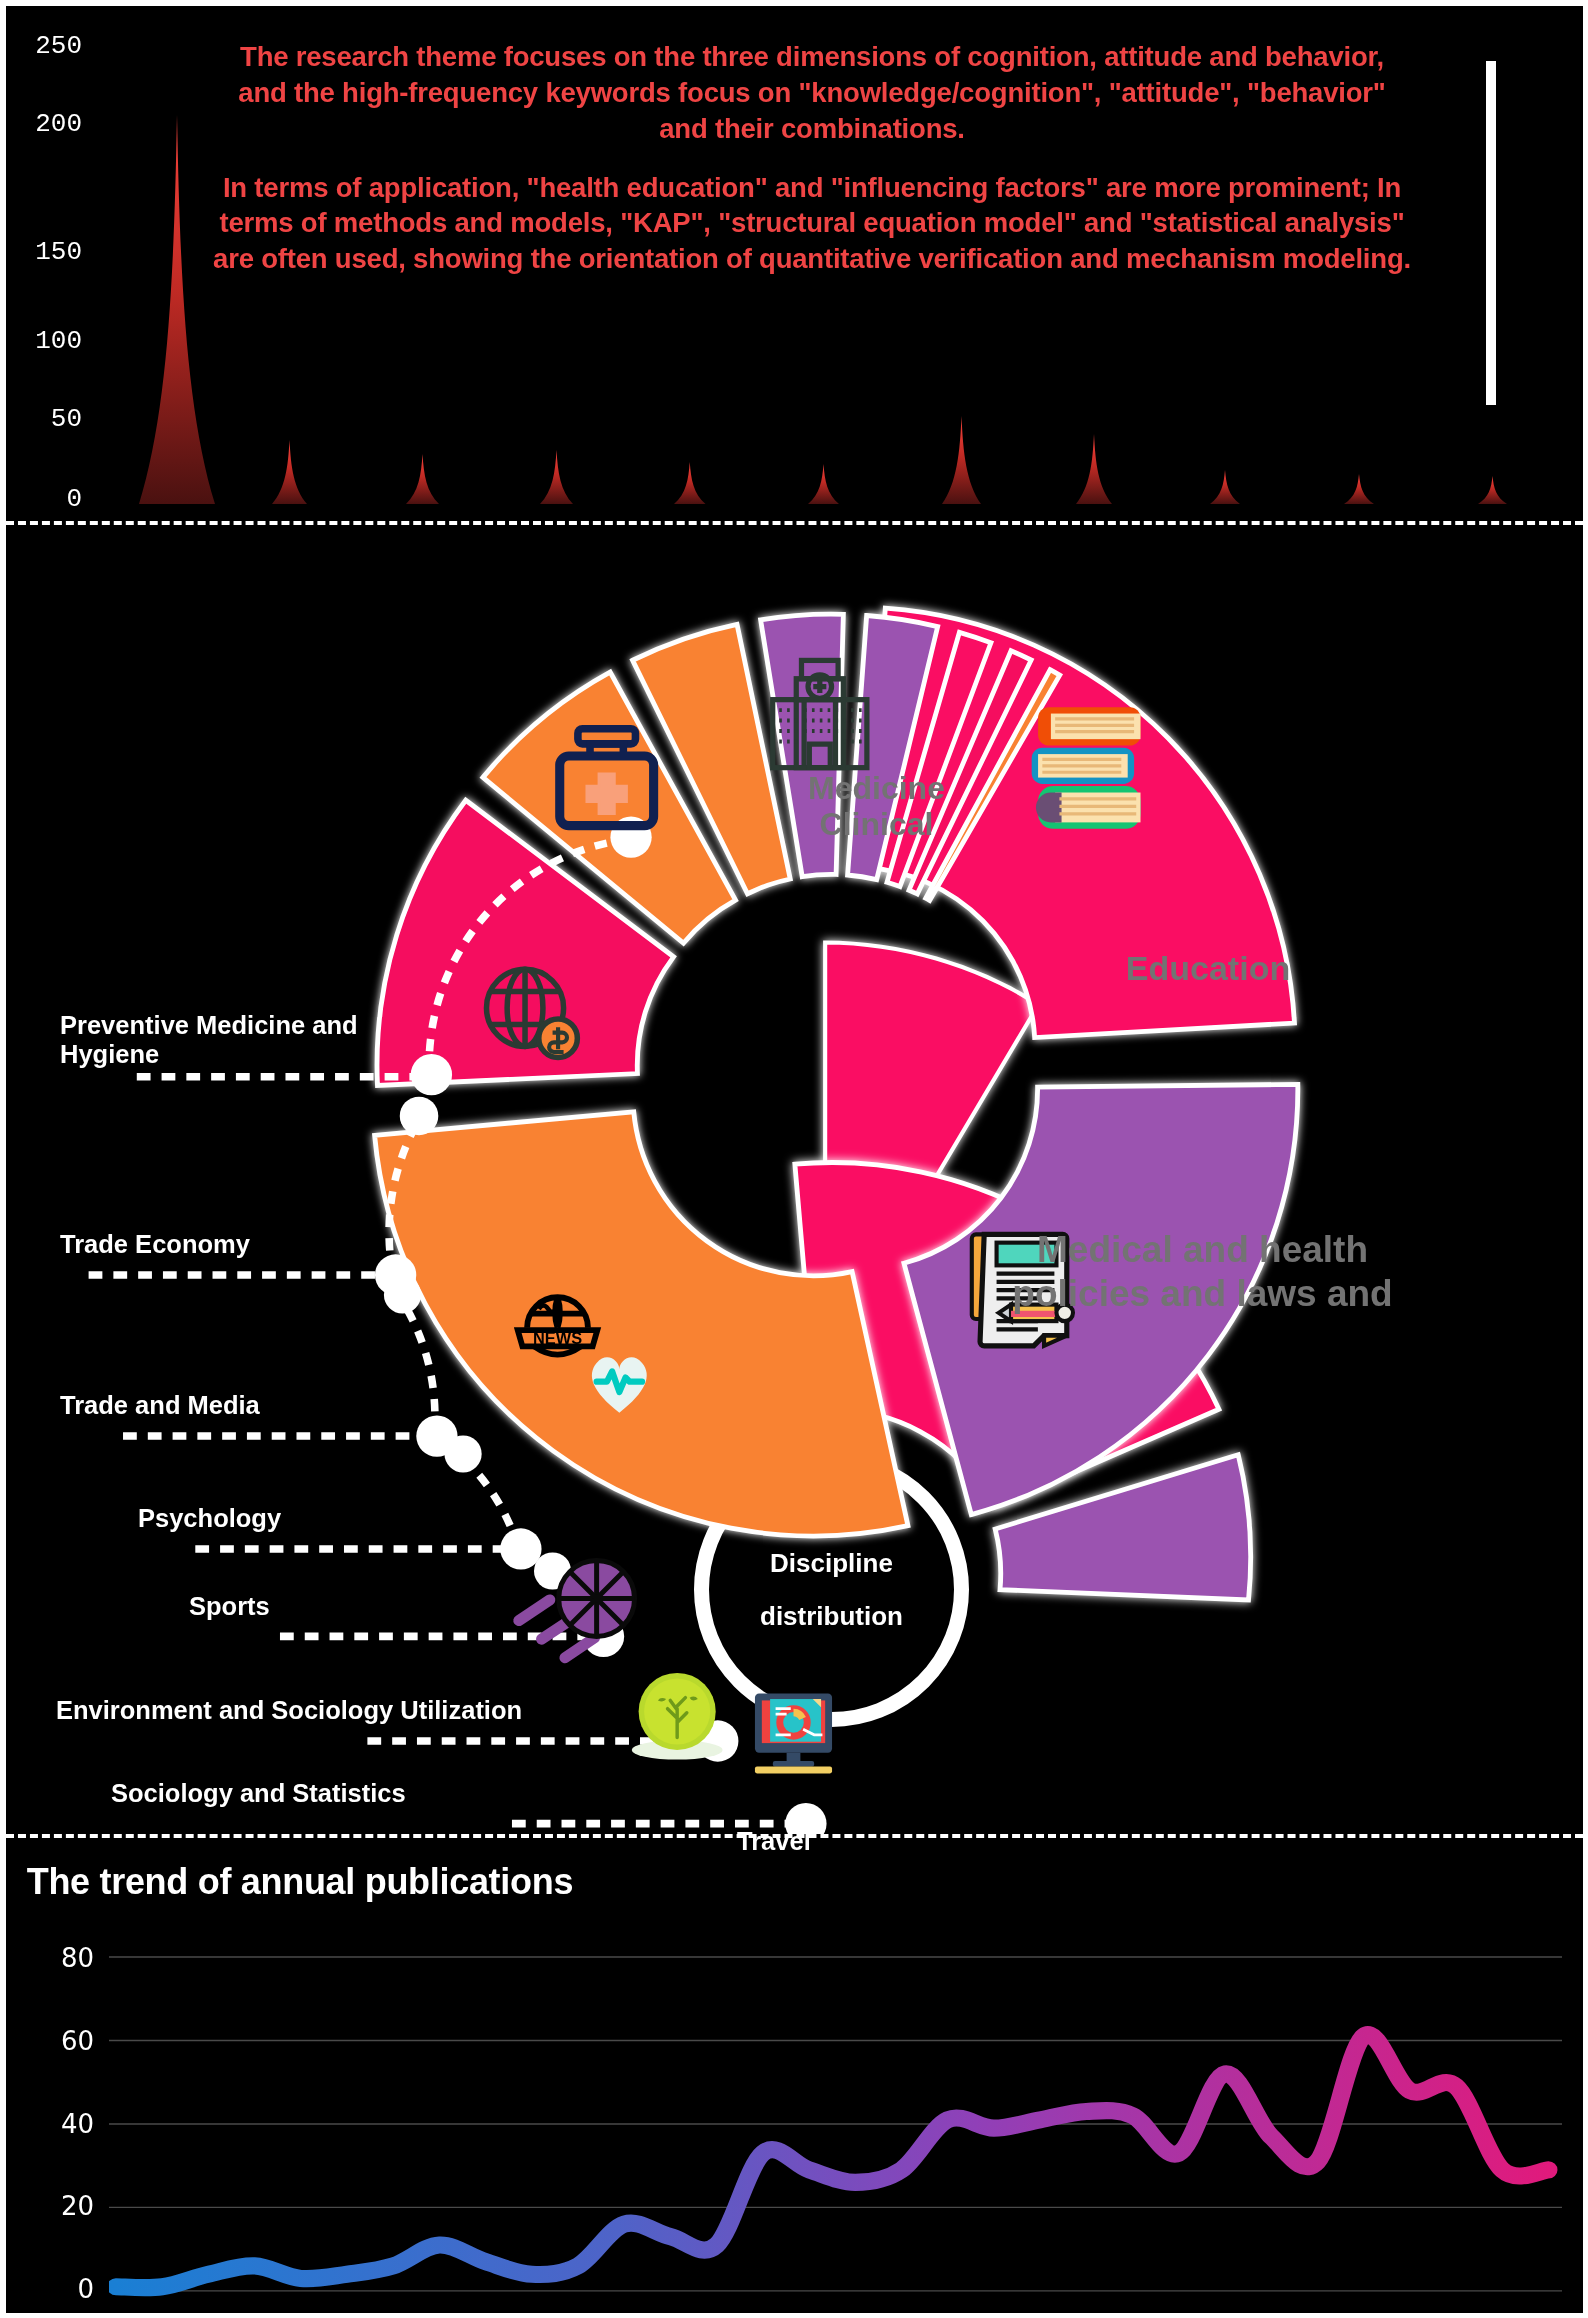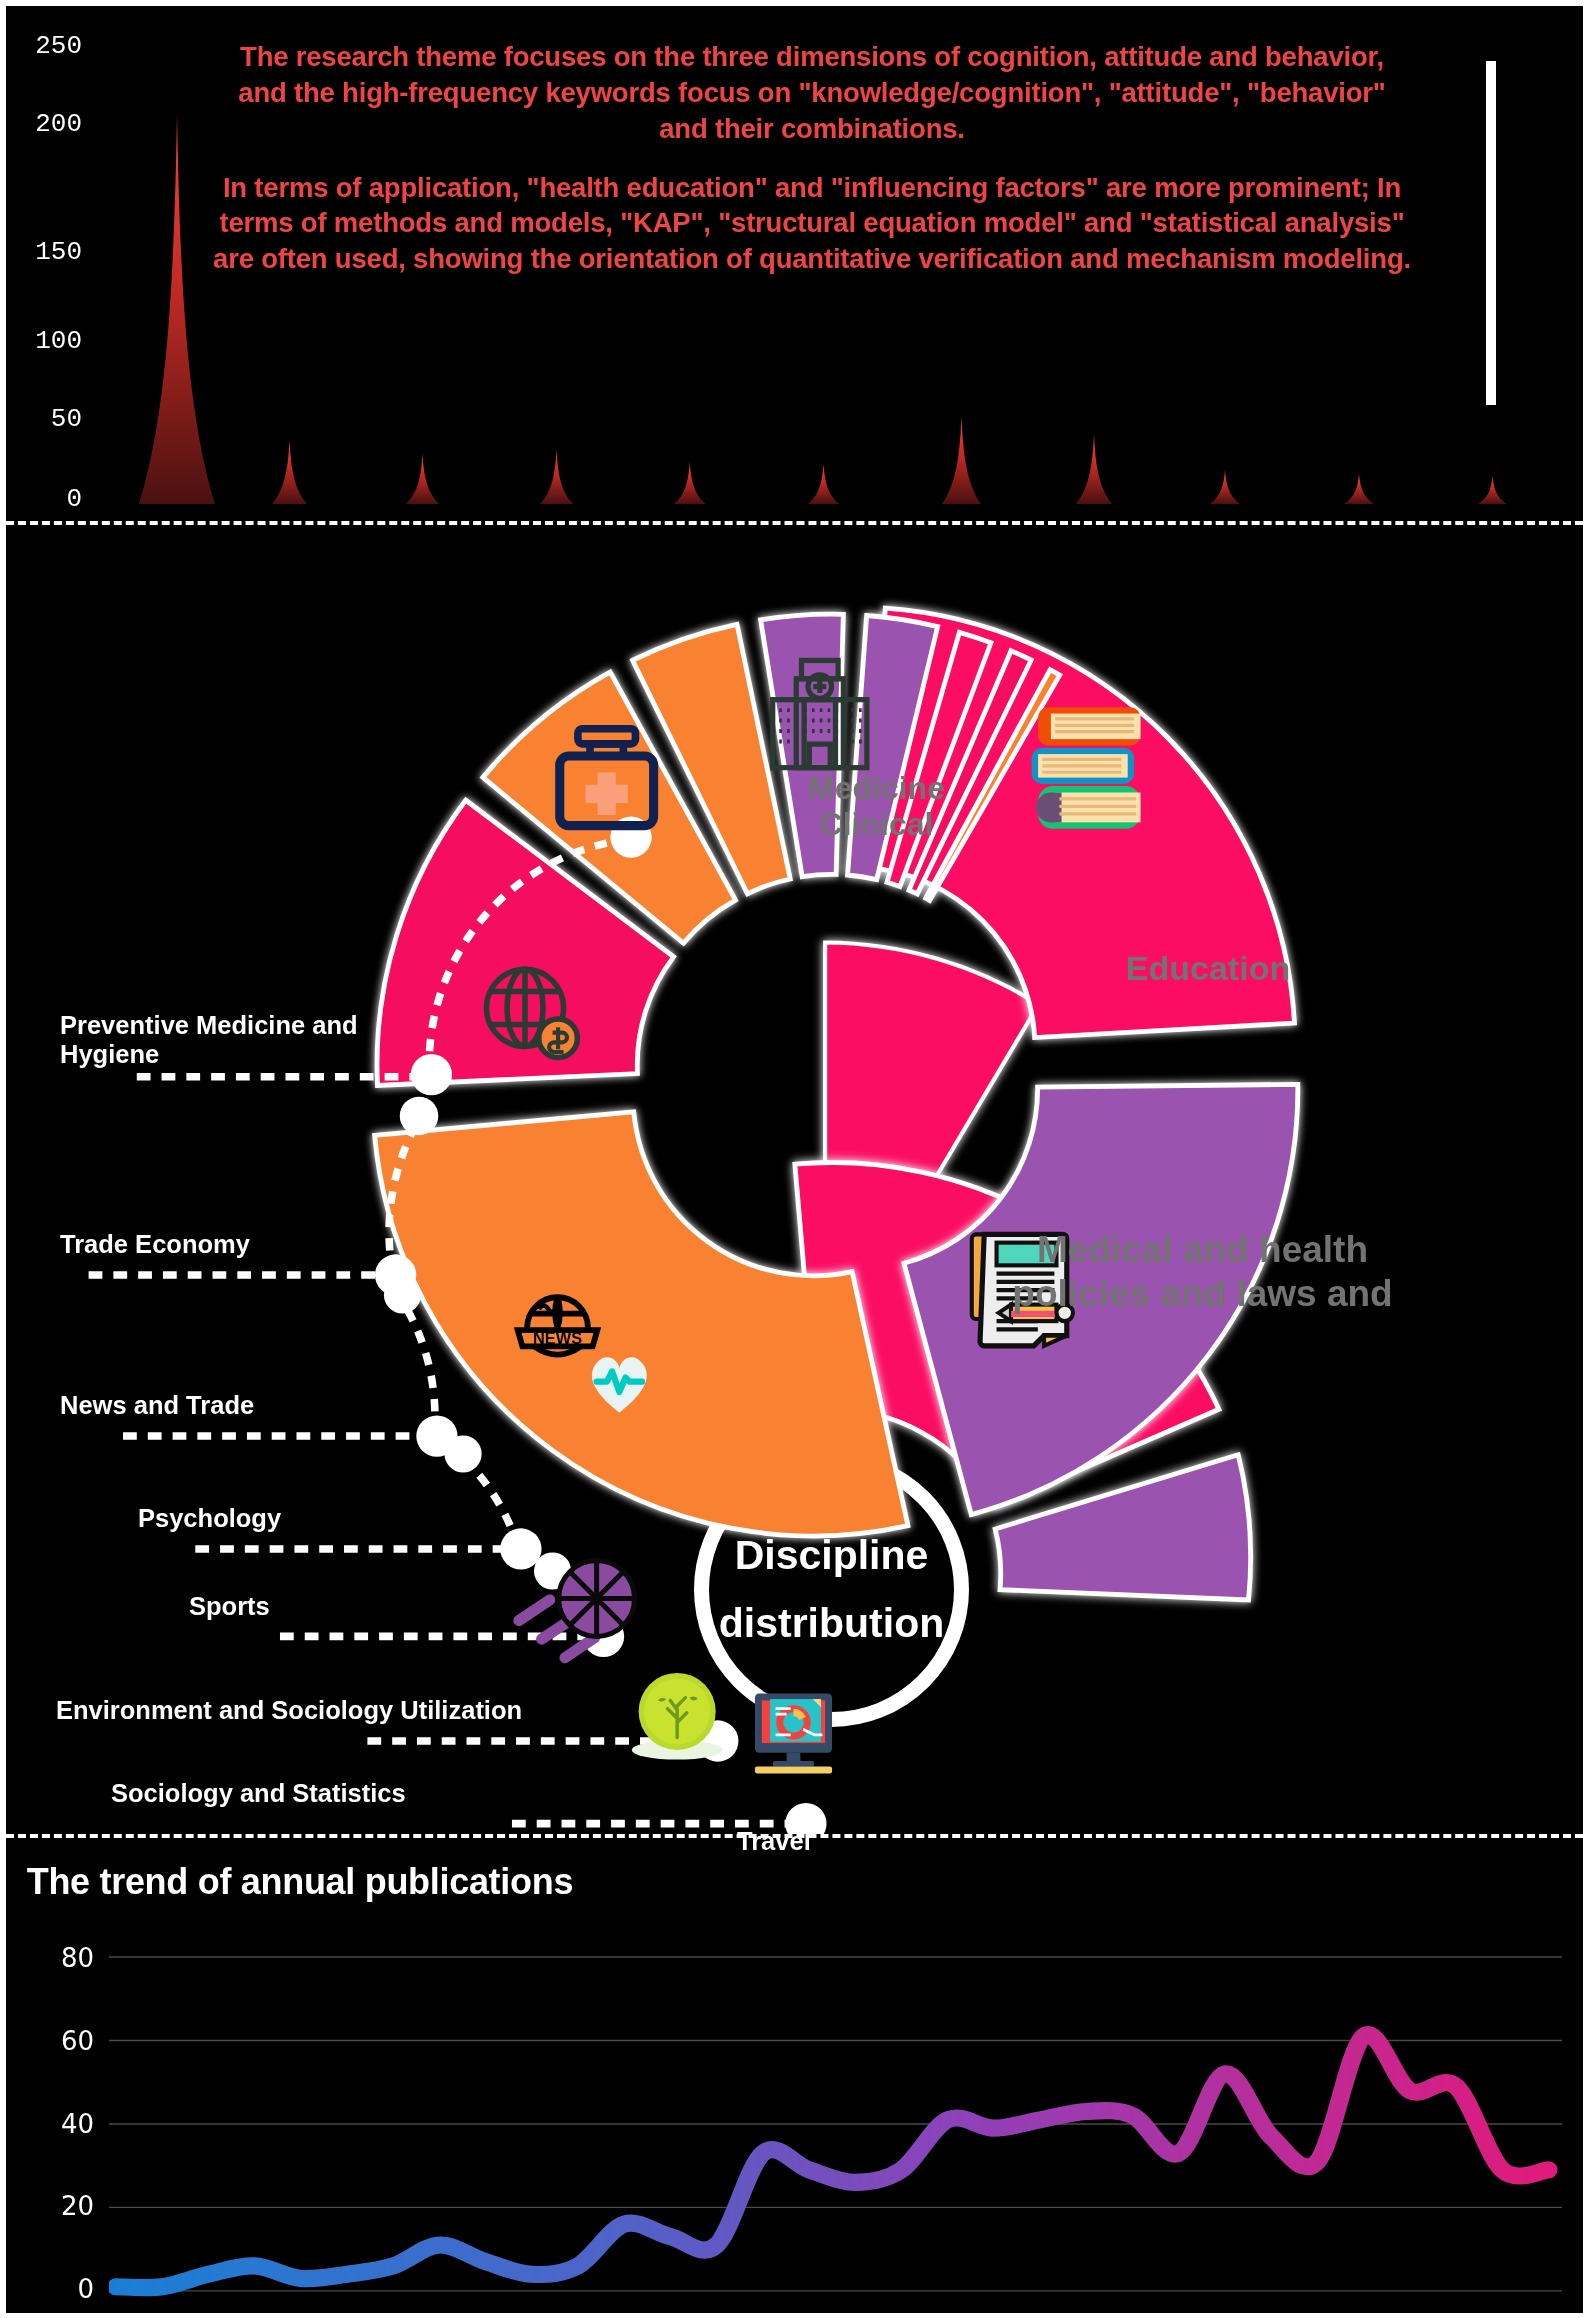--- a/index.html
+++ b/index.html
@@ -60,21 +60,21 @@
     width:275px;height:275px;
     border-radius:50%;
     background:#000000;
     border:15px solid #ffffff;
     box-sizing:border-box;
     display:flex;flex-direction:column;
     align-items:center;justify-content:center;
     gap:27.5px;
   }
   .hub span{
-    color:#ffffff;font-weight:700;font-size:41px;
+    color:#ffffff;font-weight:700;font-size:26px;
     font-family:"Liberation Sans", sans-serif;
     line-height:1;
   }
 
   .seg-label{
     position:absolute;
     color:#737373;font-weight:700;
     font-family:"Liberation Sans", sans-serif;
     text-align:center;line-height:1.14;
     pointer-events:none;
@@ -485,21 +485,21 @@
     <div class="seg-label" style="left:976px;top:702px;width:441px;font-size:37px;line-height:1.20;z-index:6">
       <div>Medical and health</div>
       <div>policies and laws and</div>
     </div>
 
     <div class="lead-label" style="left:54px;top:485px;white-space:normal;width:372px;z-index:6">
       <div>Preventive Medicine and</div>
       <div>Hygiene</div>
     </div>
     <div class="lead-label" style="left:54px;top:704px;z-index:6">Trade Economy</div>
-    <div class="lead-label" style="left:54px;top:865px;z-index:6">News and Trade</div>
+    <div class="lead-label" style="left:54px;top:865px;z-index:6">Trade and Media</div>
     <div class="lead-label" style="left:132px;top:978px;z-index:6">Psychology</div>
     <div class="lead-label" style="left:183px;top:1066px;z-index:6">Sports</div>
     <div class="lead-label" style="left:50px;top:1170px;z-index:6">Environment and Sociology Utilization</div>
     <div class="lead-label" style="left:105px;top:1253px;z-index:6">Sociology and Statistics</div>
     <div class="lead-label" style="left:731px;top:1301px;z-index:6">Travel</div>
   </div>
 
   <div class="dashsep" id="sep2"></div>
 
   <div class="panel-bot">

